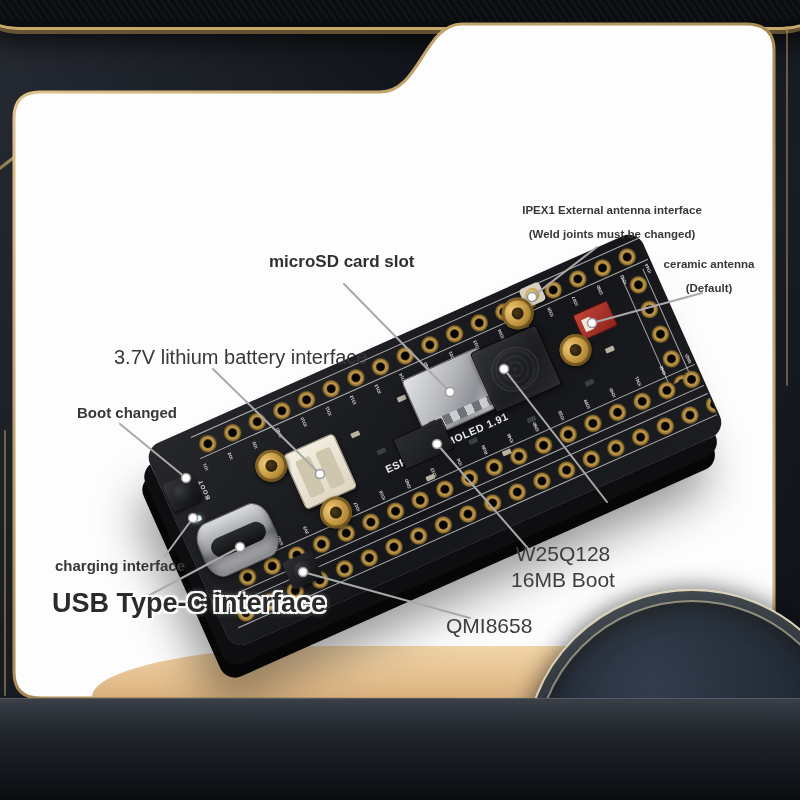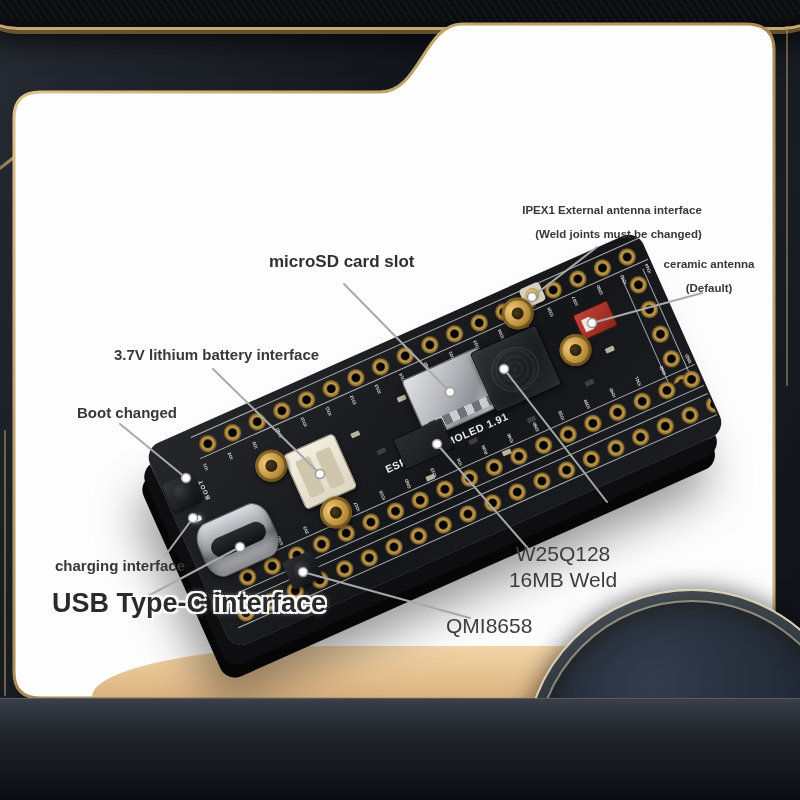--- a/index.html
+++ b/index.html
@@ -115,24 +115,24 @@
 
   
   .leaders{position:absolute;left:0;top:0;pointer-events:none;}
   .leaders line{stroke:#a9a9a9;stroke-width:2;stroke-linecap:round;}
   .leaders circle{fill:#ffffff;stroke:#9a9a9a;stroke-width:1.5;}
 
   
   .lbl{position:absolute;color:#383838;white-space:nowrap;}
   .lbl-title{left:394px;top:108px;transform:translateX(-50%);font-size:25px;font-weight:700;color:#2b2b2b;}
   .lbl-small{font-size:11.5px;font-weight:600;text-align:center;line-height:24px;transform:translateX(-50%);}
-  .lbl-ipex{left:612px;top:198px;text-align:right;}
+  .lbl-ipex{left:612px;top:198px;}
   .lbl-ceramic{left:709px;top:252px;}
   .lbl-microsd{left:269px;top:252px;font-size:17px;font-weight:700;color:#2f2f2f;}
-  .lbl-battery{left:114px;top:346px;font-size:15px;font-weight:700;}
+  .lbl-battery{left:114px;top:346px;font-size:20px;font-weight:400;}
   .lbl-boot{left:77px;top:404px;font-size:15px;font-weight:700;}
   .lbl-charging{left:55px;top:557px;font-size:15px;font-weight:700;}
   .lbl-usb{left:52px;top:588px;font-size:27px;font-weight:700;color:#2b2b2b;
       text-shadow:0 0 6px #fff,2px 2px 0 rgba(255,255,255,.95),-2px -2px 0 rgba(255,255,255,.95),
                   2px -2px 0 rgba(255,255,255,.95),-2px 2px 0 rgba(255,255,255,.95);}
   .lbl-esp32{left:602px;top:495px;font-size:23px;font-weight:500;color:#3d3d3d;}
   .lbl-flash{left:563px;top:541px;transform:translateX(-50%);font-size:21px;font-weight:500;
       color:#3d3d3d;text-align:center;line-height:26px;}
   .lbl-qmi{left:446px;top:614px;font-size:21px;font-weight:500;color:#3d3d3d;}
 </style>
@@ -275,21 +275,21 @@
   </div>
 
   <div class="lbl lbl-microsd">microSD card slot</div>
   <div class="lbl lbl-battery">3.7V lithium battery interface</div>
   <div class="lbl lbl-boot">Boot changed</div>
   <div class="lbl lbl-charging">charging interface</div>
   <div class="lbl lbl-usb">USB Type-C interface</div>
 
   <div class="lbl lbl-flash">
     <div>W25Q128</div>
-    <div>16MB Weld</div>
+    <div>16MB Boot</div>
   </div>
 
   <div class="lbl lbl-qmi">QMI8658</div>
 
   <div class="watch-circle"></div>
   <div class="bottom-band"></div>
 
 </div>
 
 </body></html>

